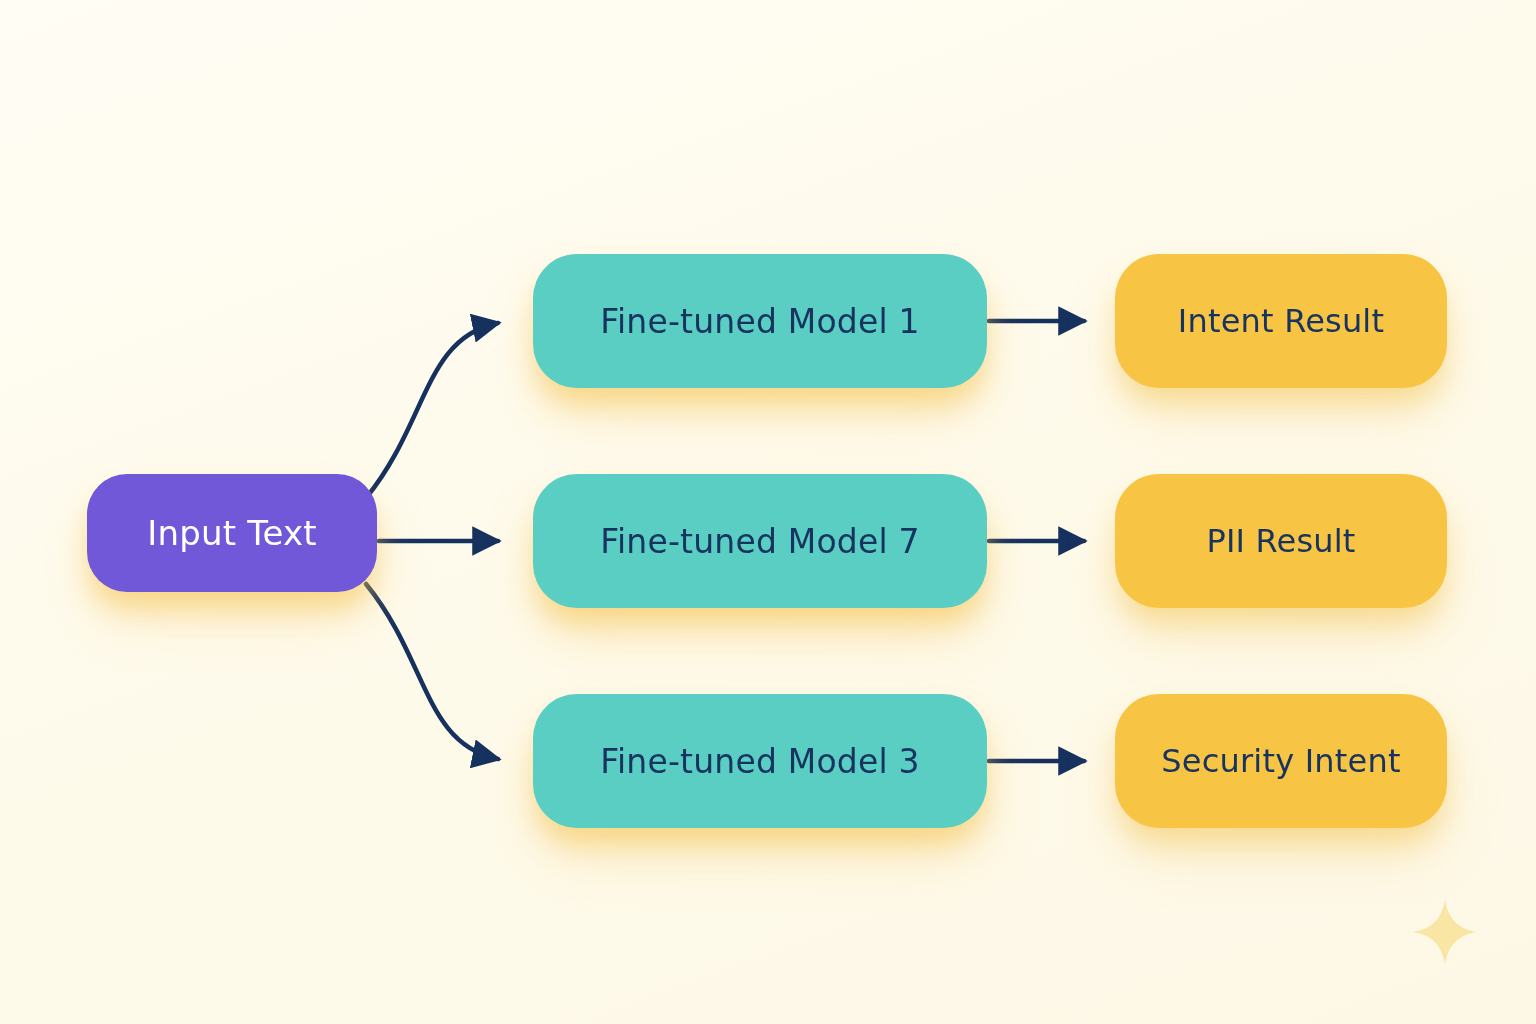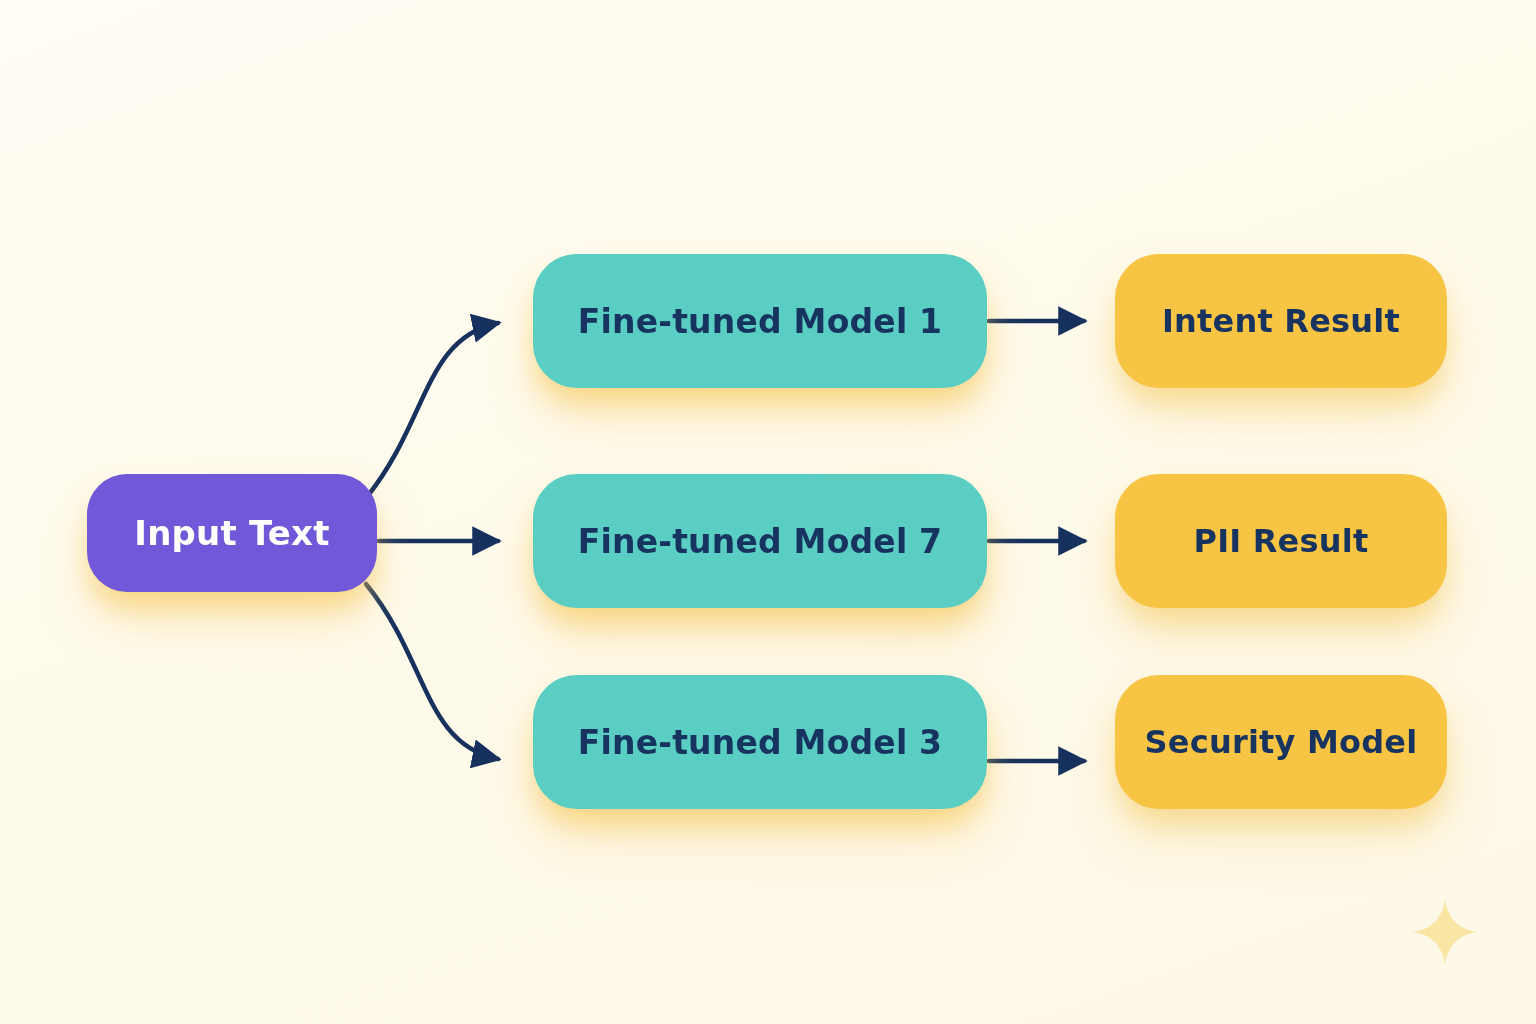--- a/index.html
+++ b/index.html
@@ -22,21 +22,21 @@
     width: 1536px;
     height: 1024px;
     z-index: 1;
   }
   .node {
     position: absolute;
     z-index: 2;
     display: flex;
     align-items: center;
     justify-content: center;
-    font-weight: bold;
+    font-weight: normal;
     text-align: center;
     letter-spacing: 0.2px;
   }
   .node-input {
     left: 87px;
     top: 474px;
     width: 290px;
     height: 118px;
     background: #7158d8;
     border-radius: 40px;
@@ -62,21 +62,21 @@
     height: 134px;
     background: #f7c444;
     border-radius: 44px;
     color: #17335f;
     font-size: 32px;
     box-shadow: 0 18px 26px -4px rgba(246, 205, 110, 0.55),
                 0 30px 52px -6px rgba(246, 205, 110, 0.35);
   }
   .row-1 { top: 254px; }
   .row-2 { top: 474px; }
-  .row-3 { top: 675px; }
+  .row-3 { top: 694px; }
   .sparkle {
     position: absolute;
     left: 1412px;
     top: 899px;
     width: 66px;
     height: 66px;
     z-index: 2;
   }
 </style>
 </head>
@@ -114,20 +114,20 @@
     <span>Fine-tuned Model 3</span>
   </div>
 
   <div class="node node-result row-1">
     <span>Intent Result</span>
   </div>
   <div class="node node-result row-2">
     <span>PII Result</span>
   </div>
   <div class="node node-result row-3">
-    <span>Security Model</span>
+    <span>Security Intent</span>
   </div>
 
   <svg class="sparkle" viewBox="0 0 64 64" xmlns="http://www.w3.org/2000/svg">
     <path d="M32 0 C34.5 19 45 29.5 64 32 C45 34.5 34.5 45 32 64 C29.5 45 19 34.5 0 32 C19 29.5 29.5 19 32 0 Z" fill="#f9e6a4"></path>
   </svg>
 
 </div>
 
 </body></html>

